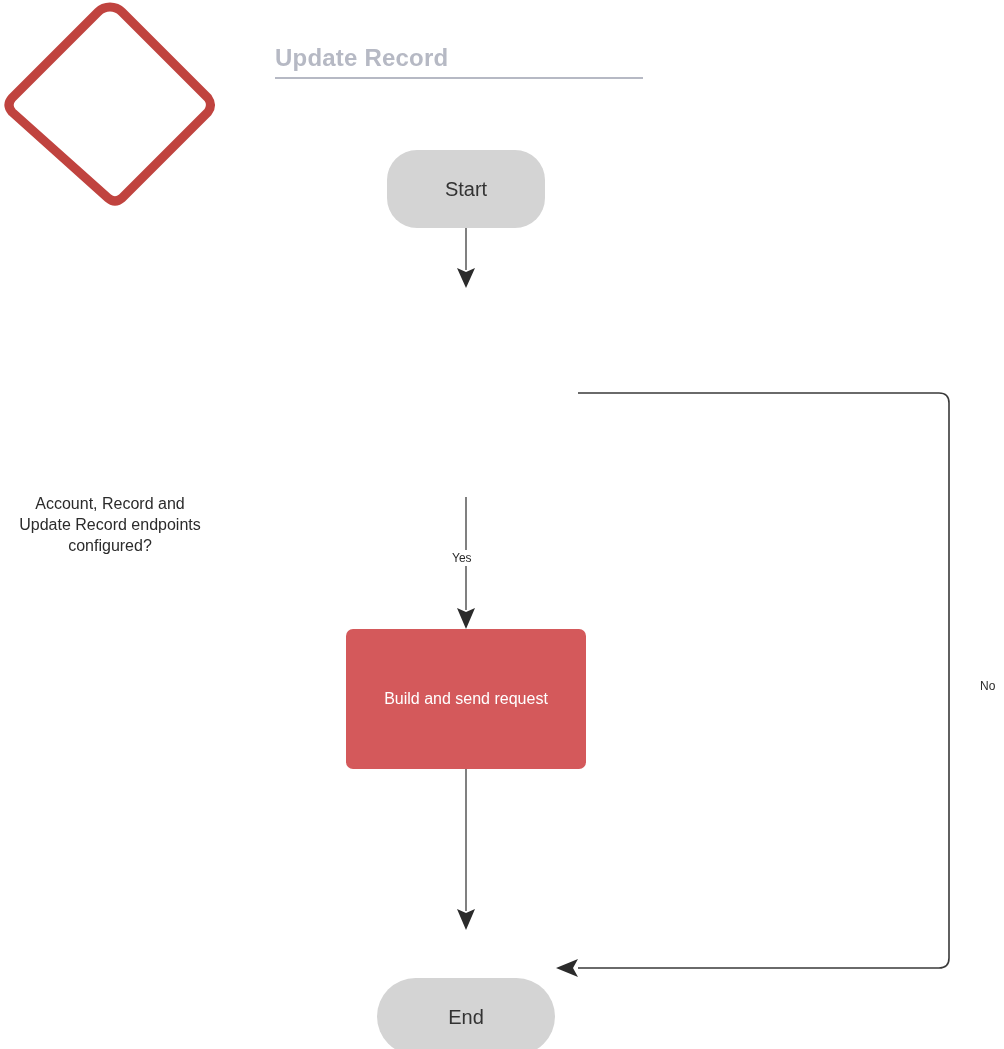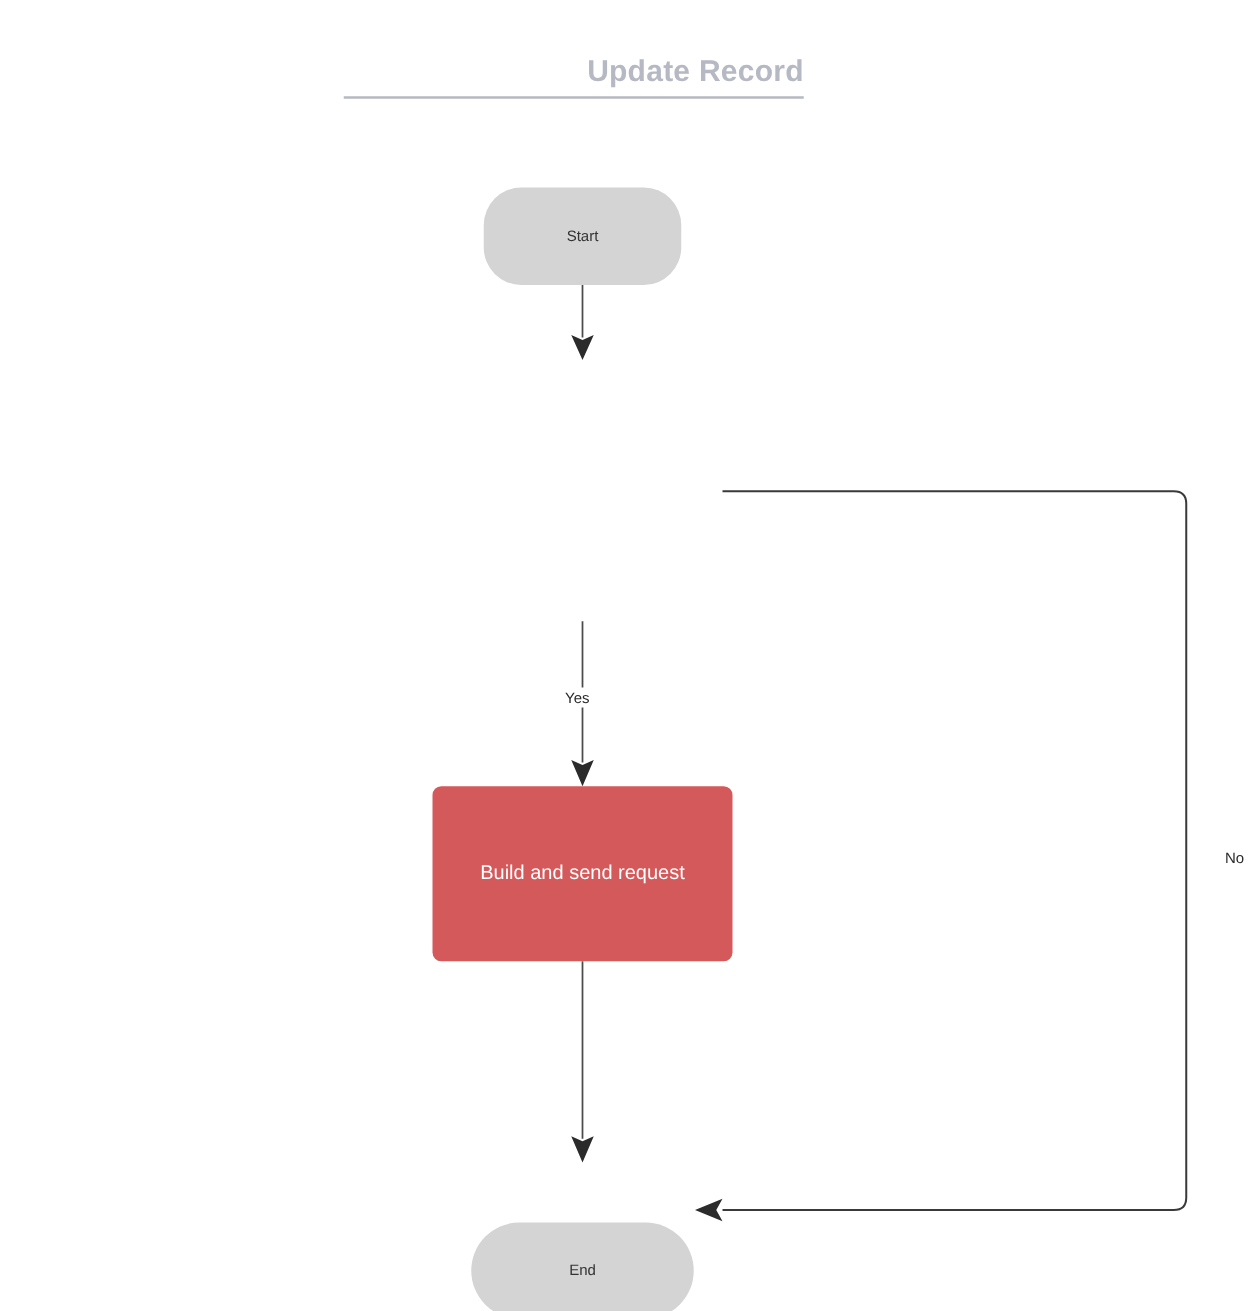--- a/index.html
+++ b/index.html
@@ -20,21 +20,21 @@
     left: 0;
     top: 0;
     width: 1004px;
     height: 1049px;
   }
   .diagram-title {
     position: absolute;
     left: 275px;
     top: 44px;
     width: 368px;
-    text-align: right;
+    text-align: left;
     font-size: 24px;
     font-weight: bold;
     color: #b6b9c4;
     letter-spacing: 0.2px;
     white-space: nowrap;
   }
   .title-rule {
     position: absolute;
     left: 275px;
     top: 77px;
@@ -47,21 +47,21 @@
     position: absolute;
     box-sizing: border-box;
     display: flex;
     align-items: center;
     justify-content: center;
     text-align: center;
   }
   .terminator {
     background: #d4d4d4;
     color: #333333;
-    font-size: 12px;
+    font-size: 20px;
     line-height: 1.2;
     justify-content: center;
   }
   #node-start {
     left: 387px;
     top: 150px;
     width: 158px;
     height: 78px;
     border-radius: 30px;
   }
@@ -162,20 +162,37 @@
     </g>
   </svg>
 
   <div class="diagram-title">Update Record</div>
   <div class="title-rule"></div>
 
   <div class="node terminator" id="node-start">
     <span>Start</span>
   </div>
 
+  <div id="node-decision">
+    <svg class="diamond-shape" viewBox="0 0 220 210">
+      <path d="M 110 7
+               Q 117 7 122 12
+               L 208 98
+               Q 213 105 208 112
+               L 122 198
+               Q 115 204 108 198
+               L 12 112
+               Q 6 105 12 98
+               L 98 12
+               Q 103 7 110 7 Z" fill="#ffffff" stroke="#c0433f" stroke-width="9" stroke-linejoin="round"></path>
+    </svg>
+    <div class="decision-label">Account, Record and
+Update Record endpoints
+configured?</div>
+  </div>
 
   <div class="node" id="node-process">
     <span>Build and send request</span>
   </div>
 
   <div class="node terminator" id="node-end">
     <span>End</span>
   </div>
 
   <div class="edge-label" id="edge-label-yes">Yes</div>

